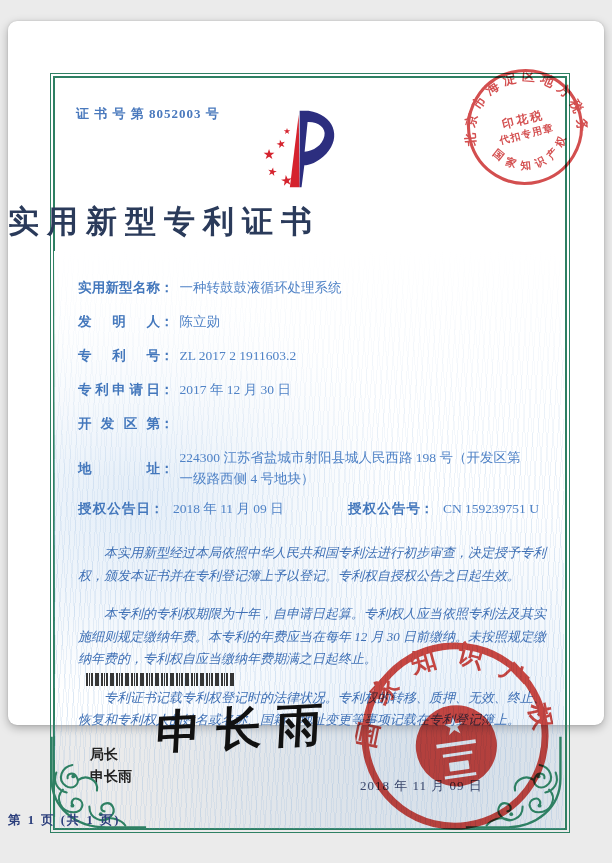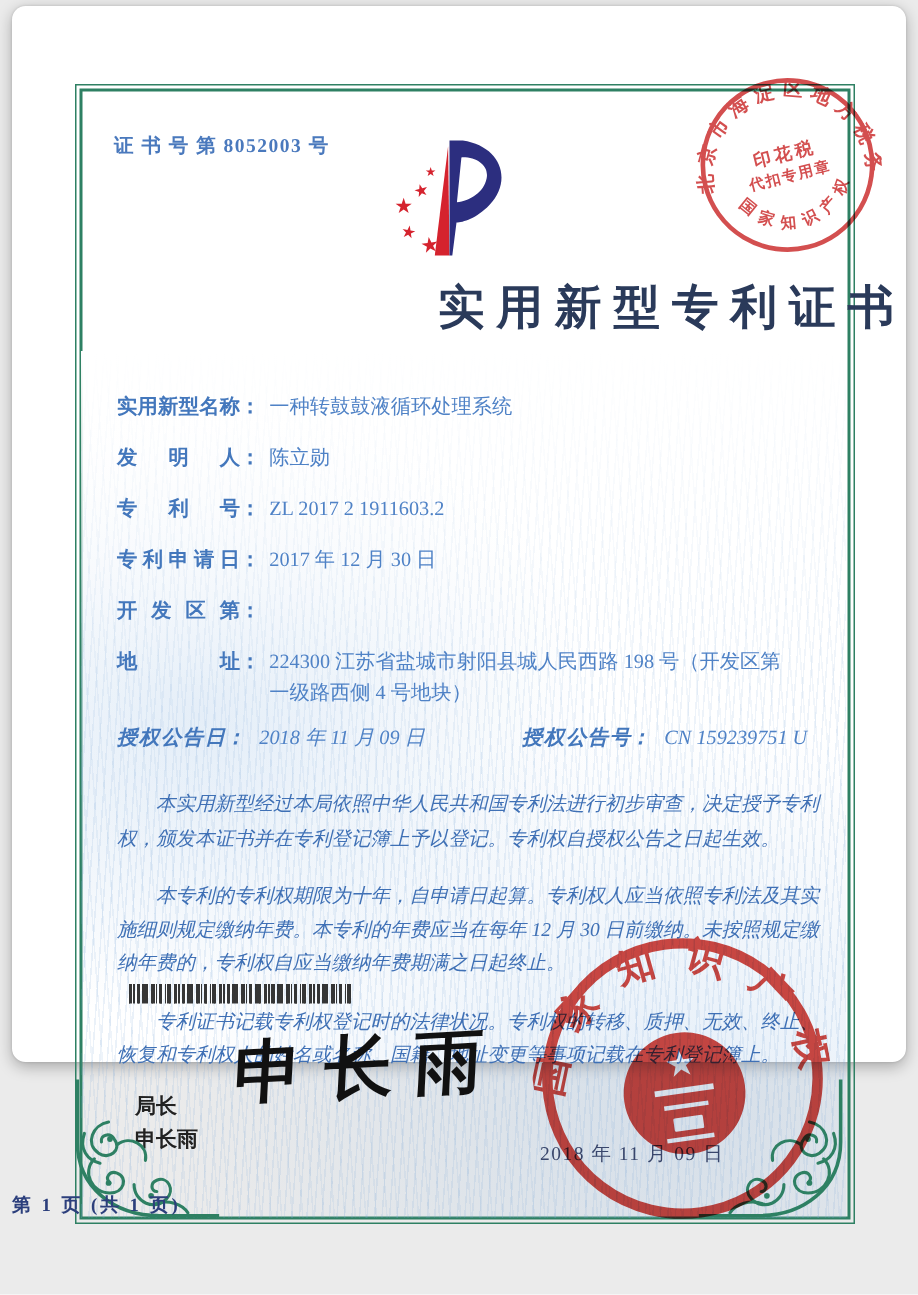--- a/index.html
+++ b/index.html
@@ -2,21 +2,21 @@
 <html><head>
 <meta charset="utf-8">
 <style>
   html,body{margin:0;padding:0;}
   body{
     width:612px;height:863px;background:#ebebeb;
     font-family:"Liberation Serif","DejaVu Serif",serif;
     position:relative;overflow:hidden;
   }
   .card{
-    position:absolute;left:8px;top:4px;width:596px;height:704px;
+    position:absolute;left:8px;top:21px;width:596px;height:704px;
     background:#ffffff;border-radius:9px;
     box-shadow:0 3px 10px rgba(0,0,0,.28), 0 0 2px rgba(0,0,0,.15);
   }
   .frame{
     position:absolute;left:42px;top:52px;width:518px;height:758px;
     border:1px solid #2e8063;
   }
   .frame-inner{
     position:absolute;inset:2px;border:2px solid #2e8063;
   }
@@ -28,35 +28,35 @@
       repeating-linear-gradient(86deg, rgba(125,168,215,.13) 0 1px, transparent 1px 7px),
       radial-gradient(ellipse 430px 330px at 16% 42%, rgba(150,188,228,.30), transparent 62%),
       radial-gradient(ellipse 520px 400px at 78% 88%, rgba(150,188,228,.26), transparent 66%);
   }
   .cert-no{
     position:absolute;left:68px;top:84px;
     font-size:13px;color:#4a79bd;letter-spacing:1px;font-weight:600;
   }
   .logo{position:absolute;left:244px;top:86px;width:100px;height:84px;}
   .title{
-    position:absolute;left:0;top:180px;width:596px;text-align:right;
+    position:absolute;left:0;top:180px;width:596px;text-align:left;
     font-size:31px;font-weight:600;color:#2a3a5a;letter-spacing:8px;
   }
   .fields{position:absolute;left:70px;top:256px;width:470px;}
   .frow{position:relative;margin-bottom:13px;font-size:13.5px;line-height:21px;
-    color:#4679bd;display:flex;align-items:flex-start;}
+    color:#4679bd;display:flex;align-items:center;}
   .flabel{
     display:inline-block;width:82px;font-weight:700;color:#4377bc;
     text-align:justify;text-align-last:justify;flex:0 0 82px;
   }
   .fcolon{font-weight:700;color:#4377bc;margin-right:6px;}
   .fvalue{color:#4f82c6;white-space:pre-line;}
   .grant-row{
     position:absolute;left:70px;top:479px;width:480px;font-size:13.5px;
-    color:#4679bd;display:flex;font-style:italic;
+    color:#4679bd;display:flex;
   }
   .grant-left{flex:0 0 270px;}
   .grant-row .flabel{width:72px;flex:0 0 72px;}
   .paras{
     position:absolute;left:54px;top:505px;width:502px;
     font-size:13px;line-height:22.5px;color:#3f70b5;font-style:italic;
   }
   .paras p{margin:16px;text-indent:2em;}
   .barcode{
     position:absolute;left:78px;top:652px;width:150px;height:13px;opacity:.88;

